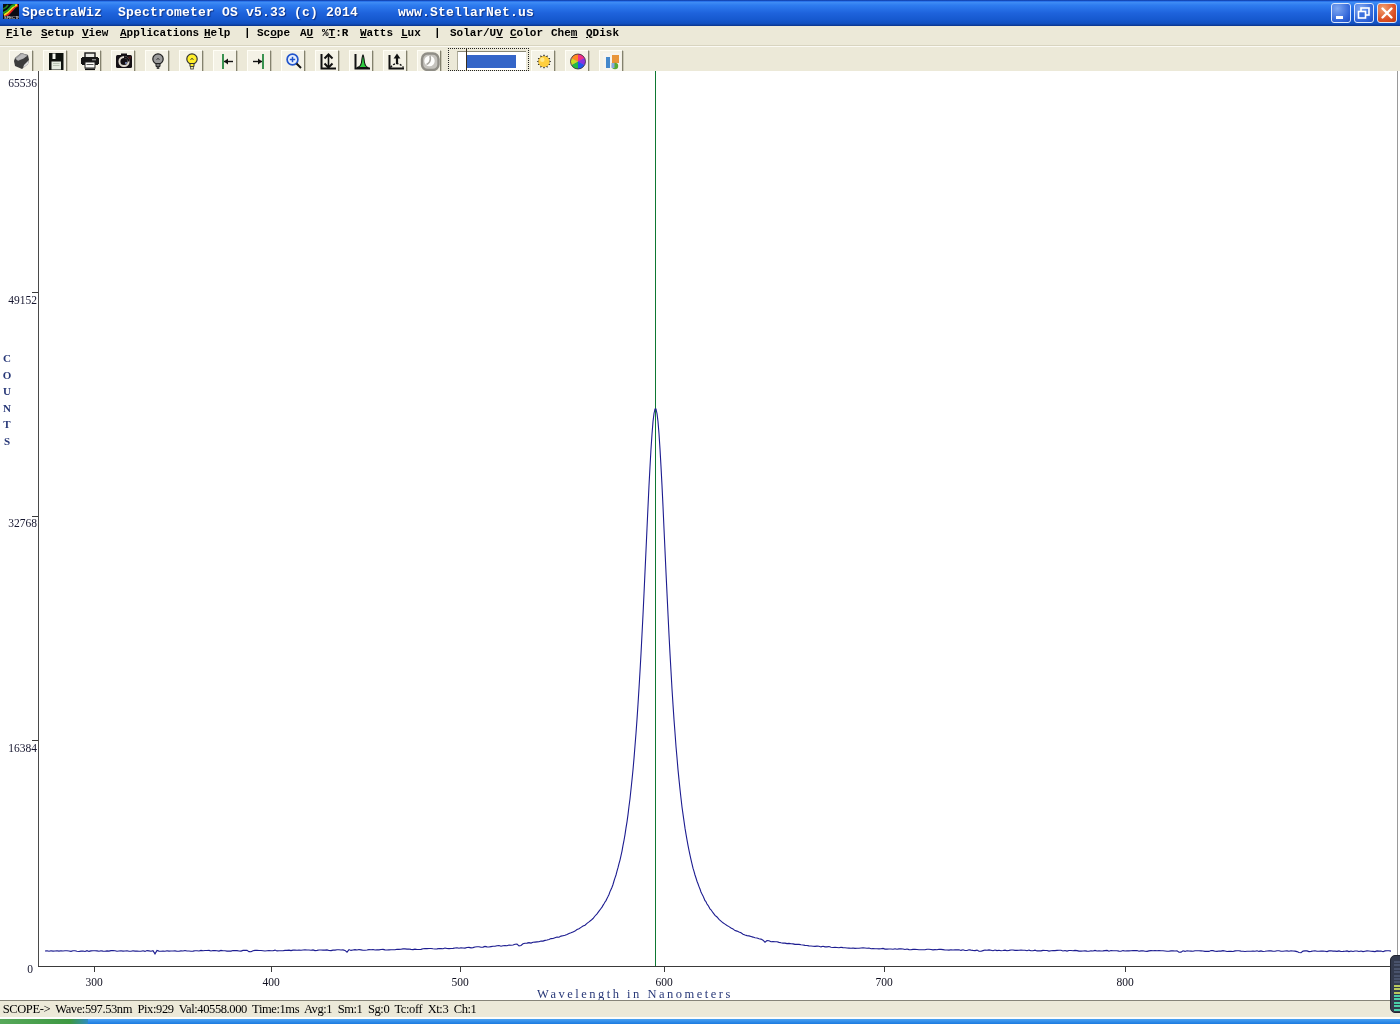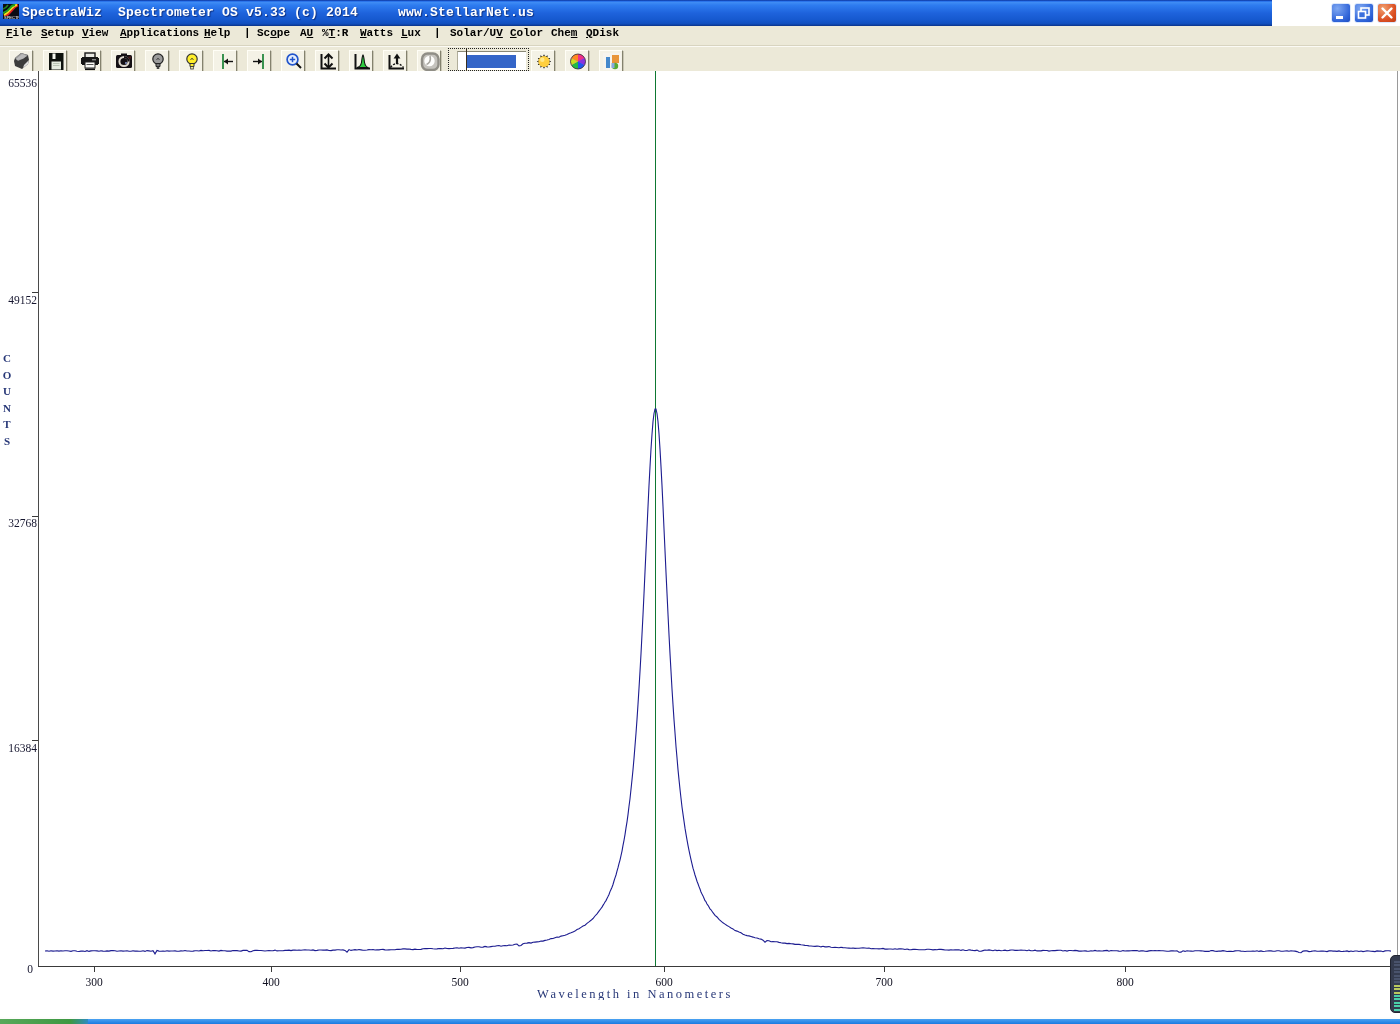--- a/index.html
+++ b/index.html
@@ -1,17 +1,17 @@
 <!DOCTYPE html>
 <html><head><meta charset="utf-8"><title>SpectraWiz</title>
 <style>
 *{margin:0;padding:0;box-sizing:border-box}
 body{width:1400px;height:1024px;overflow:hidden;font-family:"Liberation Sans",sans-serif}
 #win{position:relative;width:1400px;height:1024px;background:#fff;overflow:hidden}
-#title{position:absolute;left:0;top:0;width:1272px;height:26px;
+#title{position:absolute;left:0;top:0;width:1400px;height:26px;
 background:linear-gradient(180deg,#0a2a8a 0%,#2068e8 4%,#3f8cf4 9%,#2e7cf0 20%,#1e63dc 50%,#1659cf 75%,#1150c0 90%,#0d3f9f 97%,#0a2f80 100%);}
 #title .txt{position:absolute;left:22px;top:5px;color:#fff;font-family:"Liberation Mono",monospace;
 font-weight:bold;font-size:13px;white-space:pre;text-shadow:1px 1px 1px rgba(0,10,60,.55);letter-spacing:.2px}
 .wbtn{position:absolute;top:3px;width:20px;height:20px;border-radius:3px;border:1px solid #dce8fc}
 .wbtn svg{position:absolute;left:0;top:0}
 #bmin{left:1331px;background:radial-gradient(circle at 30% 25%,#7fa8f2,#2e63d8 70%,#1d4cc0)}
 #bmax{left:1354px;background:radial-gradient(circle at 30% 25%,#7fa8f2,#2e63d8 70%,#1d4cc0)}
 #bclose{left:1377px;background:radial-gradient(circle at 30% 25%,#f0a070,#dd5226 60%,#c03a10)}
 #menu{position:absolute;left:0;top:26px;width:1400px;height:20px;background:#ece9d8;
 font-family:"Liberation Mono",monospace;font-weight:bold;font-size:11px;color:#000;
@@ -260,20 +260,21 @@
         <text x="7" y="307.5">O</text>
         <text x="7" y="324">U</text>
 <text x="7" y="340.5">N</text>
         <text x="7" y="357">T</text>
         <text x="7" y="373.5">S</text>
 </g>
 <text x="635" y="927" font-family="Liberation Serif,serif" font-size="12.5" fill="#283878" text-anchor="middle" letter-spacing="2.5">Wavelength in Nanometers</text>
 <line x1="655.5" y1="0" x2="655.5" y2="895" stroke="#0e7832" stroke-width="1"></line>
 <polyline points="45.0,880.0 47.0,879.8 49.0,880.3 51.0,879.7 53.0,880.1 55.0,880.0 57.0,879.7 59.0,880.1 61.0,879.7 63.0,880.0 65.0,879.7 67.0,879.7 69.0,880.0 71.0,880.4 73.0,879.8 75.0,879.8 77.0,880.2 79.0,880.5 81.0,880.1 83.0,880.0 85.0,880.5 87.0,879.7 89.0,880.4 91.0,879.9 93.0,879.7 95.0,879.7 97.0,879.9 99.0,880.3 101.0,879.8 103.0,880.1 105.0,880.2 107.0,879.9 109.0,880.1 111.0,879.6 113.0,879.6 115.0,879.8 117.0,880.2 119.0,880.0 121.0,879.8 123.0,880.1 125.0,880.0 127.0,879.8 129.0,880.3 131.0,880.2 133.0,879.8 135.0,880.1 137.0,880.0 139.0,880.3 141.0,880.2 143.0,879.8 145.0,880.4 147.0,879.6 149.0,879.9 151.0,880.2 153.0,879.6 155.0,882.9 157.0,879.5 159.0,880.1 161.0,880.2 163.0,880.0 165.0,880.3 167.0,879.8 169.0,880.1 171.0,880.0 173.0,880.0 175.0,879.9 177.0,880.2 179.0,880.3 181.0,879.9 183.0,880.0 185.0,879.5 187.0,880.0 189.0,880.0 191.0,880.3 193.0,880.1 195.0,879.7 197.0,879.7 199.0,880.0 201.0,879.4 203.0,879.8 205.0,879.5 207.0,879.5 209.0,879.4 211.0,880.0 213.0,879.5 215.0,879.6 217.0,879.7 219.0,880.1 221.0,879.4 223.0,879.7 225.0,879.8 227.0,880.1 229.0,880.0 231.0,880.1 233.0,879.5 235.0,879.6 237.0,879.6 239.0,880.0 241.0,880.1 243.0,879.4 245.0,879.4 247.0,879.4 249.0,880.6 251.0,880.8 253.0,879.7 255.0,879.4 257.0,879.2 259.0,879.5 261.0,879.5 263.0,879.7 265.0,880.0 267.0,879.8 269.0,879.6 271.0,879.7 273.0,879.7 275.0,879.1 277.0,879.9 279.0,879.8 281.0,879.8 283.0,879.8 285.0,879.4 287.0,879.4 289.0,879.1 291.0,879.6 293.0,879.1 295.0,879.0 297.0,879.2 299.0,879.1 301.0,879.3 303.0,879.0 305.0,878.9 307.0,879.0 309.0,879.0 311.0,879.2 313.0,878.9 315.0,879.6 317.0,879.4 319.0,879.0 321.0,879.0 323.0,879.1 325.0,879.1 327.0,878.9 329.0,879.5 331.0,879.6 333.0,879.1 335.0,879.1 337.0,878.8 339.0,878.8 341.0,879.0 343.0,878.9 345.0,879.4 347.0,881.1 349.0,878.6 351.0,879.4 353.0,879.0 355.0,878.6 357.0,879.0 359.0,878.5 361.0,878.9 363.0,879.3 365.0,879.2 367.0,879.0 369.0,878.6 371.0,878.7 373.0,878.5 375.0,879.0 377.0,878.7 379.0,878.9 381.0,878.5 383.0,878.4 385.0,878.9 387.0,879.0 389.0,878.9 391.0,878.8 393.0,878.8 395.0,878.7 397.0,878.2 399.0,878.4 401.0,878.2 403.0,877.9 405.0,877.9 407.0,878.1 409.0,878.0 411.0,878.4 413.0,878.6 415.0,878.1 417.0,878.5 419.0,878.5 421.0,878.4 423.0,877.8 425.0,877.6 427.0,877.6 429.0,877.5 431.0,877.5 433.0,877.8 435.0,878.0 437.0,877.9 439.0,877.5 441.0,877.6 443.0,877.7 445.0,877.0 447.0,877.5 449.0,877.6 451.0,877.5 453.0,877.4 455.0,877.0 457.0,876.7 459.0,877.2 461.0,876.7 463.0,877.0 465.0,877.1 467.0,876.5 469.0,876.4 471.0,876.9 473.0,876.6 475.0,876.0 477.0,875.8 479.0,875.8 481.0,876.3 483.0,876.1 485.0,875.4 487.0,875.9 489.0,876.0 491.0,875.6 493.0,875.2 495.0,875.2 497.0,874.7 499.0,874.5 501.0,875.2 503.0,874.7 505.0,874.5 507.0,874.7 509.0,874.0 511.0,874.3 513.0,874.0 515.0,873.3 517.0,873.1 519.0,874.8 521.0,874.5 523.0,872.8 525.0,872.2 527.0,872.1 529.0,871.6 531.0,872.1 533.0,871.3 535.0,871.1 537.0,870.9 539.0,870.8 541.0,870.0 543.0,870.1 545.0,869.4 547.0,869.0 549.0,868.5 551.0,867.6 553.0,867.5 555.0,866.8 557.0,866.1 559.0,866.3 561.0,865.1 563.0,864.7 565.0,864.3 567.0,863.4 569.0,862.4 571.0,861.7 573.0,860.9 575.0,860.1 577.0,858.5 579.0,857.8 581.0,856.4 583.0,855.1 585.0,854.2 587.0,852.4 589.0,850.9 591.0,849.3 593.0,847.5 595.0,845.0 597.0,842.8 599.0,840.2 601.0,837.5 602.0,836.1 603.0,834.4 604.0,832.8 605.0,831.0 606.0,829.6 607.0,827.4 608.0,825.6 609.0,823.5 610.0,820.6 611.0,818.4 612.0,816.3 613.0,813.5 614.0,810.0 615.0,806.9 616.0,804.0 617.0,800.2 618.0,796.7 619.0,792.7 620.0,789.1 621.0,784.7 622.0,780.1 623.0,774.4 624.0,769.4 625.0,763.6 626.0,756.9 627.0,750.8 628.0,743.7 629.0,735.3 630.0,727.7 631.0,718.2 632.0,708.7 633.0,698.7 634.0,687.4 635.0,674.8 636.0,662.2 637.0,648.4 638.0,633.3 639.0,617.3 640.0,600.5 641.0,582.8 642.0,563.2 643.0,543.7 644.0,522.7 645.0,500.9 646.0,479.3 647.0,457.5 648.0,435.7 649.0,414.5 650.0,395.8 651.0,378.0 652.0,363.2 653.0,350.6 654.0,342.5 655.0,338.0 655.5,338.0 656.0,338.0 657.0,342.5 658.0,350.6 659.0,362.7 660.0,378.1 661.0,395.6 662.0,414.6 663.0,435.4 664.0,457.8 665.0,479.5 666.0,501.5 667.0,522.4 668.0,543.2 669.0,563.8 670.0,582.6 671.0,600.3 672.0,618.0 673.0,633.6 674.0,648.6 675.0,661.8 676.0,675.5 677.0,686.8 678.0,698.6 679.0,708.6 680.0,718.2 681.0,727.3 682.0,736.0 683.0,743.1 684.0,750.2 685.0,757.2 686.0,763.2 687.0,768.9 688.0,774.4 689.0,779.3 690.0,784.2 691.0,788.7 692.0,792.9 693.0,797.2 694.0,800.4 695.0,804.0 696.0,807.0 697.0,810.2 698.0,812.7 699.0,815.6 700.0,818.0 701.0,821.0 702.0,823.1 703.0,824.9 704.0,827.2 705.0,829.6 706.0,830.7 707.0,833.0 708.0,834.3 709.0,836.0 710.0,837.8 711.0,838.8 712.0,840.2 713.0,841.7 715.0,844.4 717.0,846.0 719.0,848.4 721.0,850.1 723.0,851.8 725.0,853.1 727.0,854.5 729.0,855.6 731.0,856.9 733.0,857.9 735.0,859.6 737.0,860.1 739.0,861.0 741.0,861.8 743.0,863.3 745.0,864.0 747.0,864.6 749.0,864.9 751.0,865.5 753.0,866.1 755.0,866.8 757.0,867.0 759.0,867.8 761.0,868.1 763.0,869.2 765.0,871.2 767.0,869.6 769.0,869.7 771.0,870.7 773.0,870.5 775.0,870.8 777.0,870.8 779.0,871.4 781.0,871.8 783.0,872.1 785.0,872.1 787.0,872.6 789.0,872.4 791.0,872.8 793.0,872.9 795.0,873.4 797.0,873.2 799.0,873.4 801.0,873.8 803.0,874.0 805.0,874.4 807.0,874.5 809.0,874.9 811.0,875.0 813.0,875.2 815.0,875.4 817.0,875.1 819.0,875.2 821.0,875.9 823.0,875.3 825.0,875.9 827.0,875.9 829.0,875.5 831.0,876.3 833.0,876.5 835.0,876.3 837.0,876.5 839.0,876.7 841.0,876.2 843.0,876.6 845.0,876.7 847.0,877.0 849.0,877.1 851.0,877.2 853.0,877.0 855.0,877.4 857.0,877.3 859.0,877.3 861.0,877.0 863.0,876.9 865.0,877.0 867.0,877.3 869.0,877.1 871.0,877.8 873.0,877.6 875.0,877.7 877.0,877.8 879.0,877.9 881.0,877.8 883.0,877.4 885.0,878.1 887.0,878.1 889.0,878.0 891.0,878.0 893.0,878.2 895.0,877.7 897.0,878.3 899.0,877.9 901.0,877.8 903.0,878.0 905.0,878.5 907.0,878.0 909.0,878.6 911.0,878.8 913.0,878.4 915.0,878.3 917.0,878.5 919.0,878.7 921.0,878.8 923.0,878.7 925.0,878.7 927.0,878.2 929.0,878.3 931.0,878.5 933.0,878.9 935.0,878.6 937.0,878.8 939.0,878.3 941.0,878.4 943.0,878.6 945.0,879.0 947.0,879.0 949.0,879.1 951.0,878.7 953.0,879.0 955.0,878.9 957.0,878.9 959.0,878.7 961.0,879.4 963.0,878.8 965.0,879.5 967.0,879.5 969.0,878.7 971.0,879.1 973.0,879.4 975.0,879.6 977.0,879.1 979.0,880.3 981.0,880.2 983.0,879.6 985.0,879.0 987.0,879.3 989.0,878.9 991.0,879.3 993.0,879.7 995.0,879.0 997.0,879.6 999.0,879.3 1001.0,879.7 1003.0,879.5 1005.0,879.1 1007.0,879.7 1009.0,879.4 1011.0,879.0 1013.0,879.0 1015.0,879.4 1017.0,879.4 1019.0,879.3 1021.0,879.1 1023.0,879.3 1025.0,879.3 1027.0,879.8 1029.0,879.1 1031.0,879.7 1033.0,879.8 1035.0,879.2 1037.0,879.9 1039.0,879.7 1041.0,879.9 1043.0,879.4 1045.0,879.5 1047.0,879.5 1049.0,880.1 1051.0,879.7 1053.0,879.5 1055.0,879.6 1057.0,879.4 1059.0,879.2 1061.0,879.3 1063.0,880.0 1065.0,879.5 1067.0,880.1 1069.0,879.5 1071.0,879.5 1073.0,879.7 1075.0,879.4 1077.0,879.6 1079.0,880.1 1081.0,880.1 1083.0,880.0 1085.0,879.9 1087.0,880.1 1089.0,880.2 1091.0,879.8 1093.0,880.0 1095.0,879.4 1097.0,880.0 1099.0,879.8 1101.0,880.0 1103.0,879.9 1105.0,879.6 1107.0,879.4 1109.0,880.2 1111.0,879.5 1113.0,879.8 1115.0,879.7 1117.0,879.7 1119.0,880.1 1121.0,880.3 1123.0,879.6 1125.0,880.0 1127.0,879.7 1129.0,879.9 1131.0,879.8 1133.0,879.6 1135.0,879.6 1137.0,879.6 1139.0,880.3 1141.0,879.9 1143.0,879.7 1145.0,880.3 1147.0,880.4 1149.0,879.9 1151.0,879.6 1153.0,879.7 1155.0,879.6 1157.0,879.8 1159.0,879.6 1161.0,879.7 1163.0,879.7 1165.0,880.0 1167.0,880.3 1169.0,880.2 1171.0,879.9 1173.0,879.9 1175.0,880.0 1177.0,879.9 1179.0,881.3 1181.0,881.1 1183.0,879.8 1185.0,880.4 1187.0,879.7 1189.0,880.0 1191.0,880.1 1193.0,880.3 1195.0,879.8 1197.0,879.8 1199.0,879.8 1201.0,879.9 1203.0,880.0 1205.0,880.4 1207.0,880.4 1209.0,880.4 1211.0,879.6 1213.0,879.6 1215.0,880.2 1217.0,880.4 1219.0,880.0 1221.0,880.1 1223.0,879.6 1225.0,880.0 1227.0,880.5 1229.0,880.4 1231.0,880.4 1233.0,880.5 1235.0,879.9 1237.0,879.7 1239.0,879.8 1241.0,880.1 1243.0,880.3 1245.0,880.5 1247.0,880.3 1249.0,880.2 1251.0,880.3 1253.0,880.1 1255.0,880.2 1257.0,879.7 1259.0,880.4 1261.0,879.9 1263.0,880.5 1265.0,880.3 1267.0,880.0 1269.0,879.8 1271.0,879.9 1273.0,880.3 1275.0,880.3 1277.0,879.8 1279.0,879.8 1281.0,880.2 1283.0,880.2 1285.0,880.0 1287.0,879.9 1289.0,880.2 1291.0,879.7 1293.0,880.0 1295.0,880.1 1297.0,880.6 1299.0,881.5 1301.0,881.7 1303.0,880.1 1305.0,879.9 1307.0,879.9 1309.0,880.6 1311.0,880.4 1313.0,880.0 1315.0,879.8 1317.0,880.2 1319.0,880.3 1321.0,880.1 1323.0,880.0 1325.0,880.3 1327.0,880.6 1329.0,879.9 1331.0,879.8 1333.0,880.1 1335.0,880.1 1337.0,880.4 1339.0,879.9 1341.0,880.5 1343.0,880.4 1345.0,880.2 1347.0,879.9 1349.0,880.6 1351.0,880.0 1353.0,880.5 1355.0,880.0 1357.0,880.0 1359.0,880.5 1361.0,880.0 1363.0,880.6 1365.0,880.2 1367.0,879.9 1369.0,880.0 1371.0,880.2 1373.0,880.4 1375.0,880.6 1377.0,879.9 1379.0,880.1 1381.0,880.0 1383.0,880.7 1385.0,879.9 1387.0,879.8 1389.0,879.8 1391.0,880.1" fill="none" stroke="#1c1c90" stroke-width="1.1"></polyline>
 </svg>
+<div id="status"> SCOPE-&gt;  Wave:597.53nm  Pix:929  Val:40558.000  Time:1ms  Avg:1  Sm:1  Sg:0  Tc:off  Xt:3  Ch:1</div>
 <div id="task">
       <div class="bar"></div>
       <div class="grn"></div>
     </div>
 <div id="meter">
       <div class="stripe" style="top:5.0px;background:#49536c"></div>
       <div class="stripe" style="top:8.4px;background:#49536c"></div>
       <div class="stripe" style="top:11.8px;background:#49536c"></div>
       <div class="stripe" style="top:15.2px;background:#49536c"></div>
       <div class="stripe" style="top:18.6px;background:#49536c"></div>

